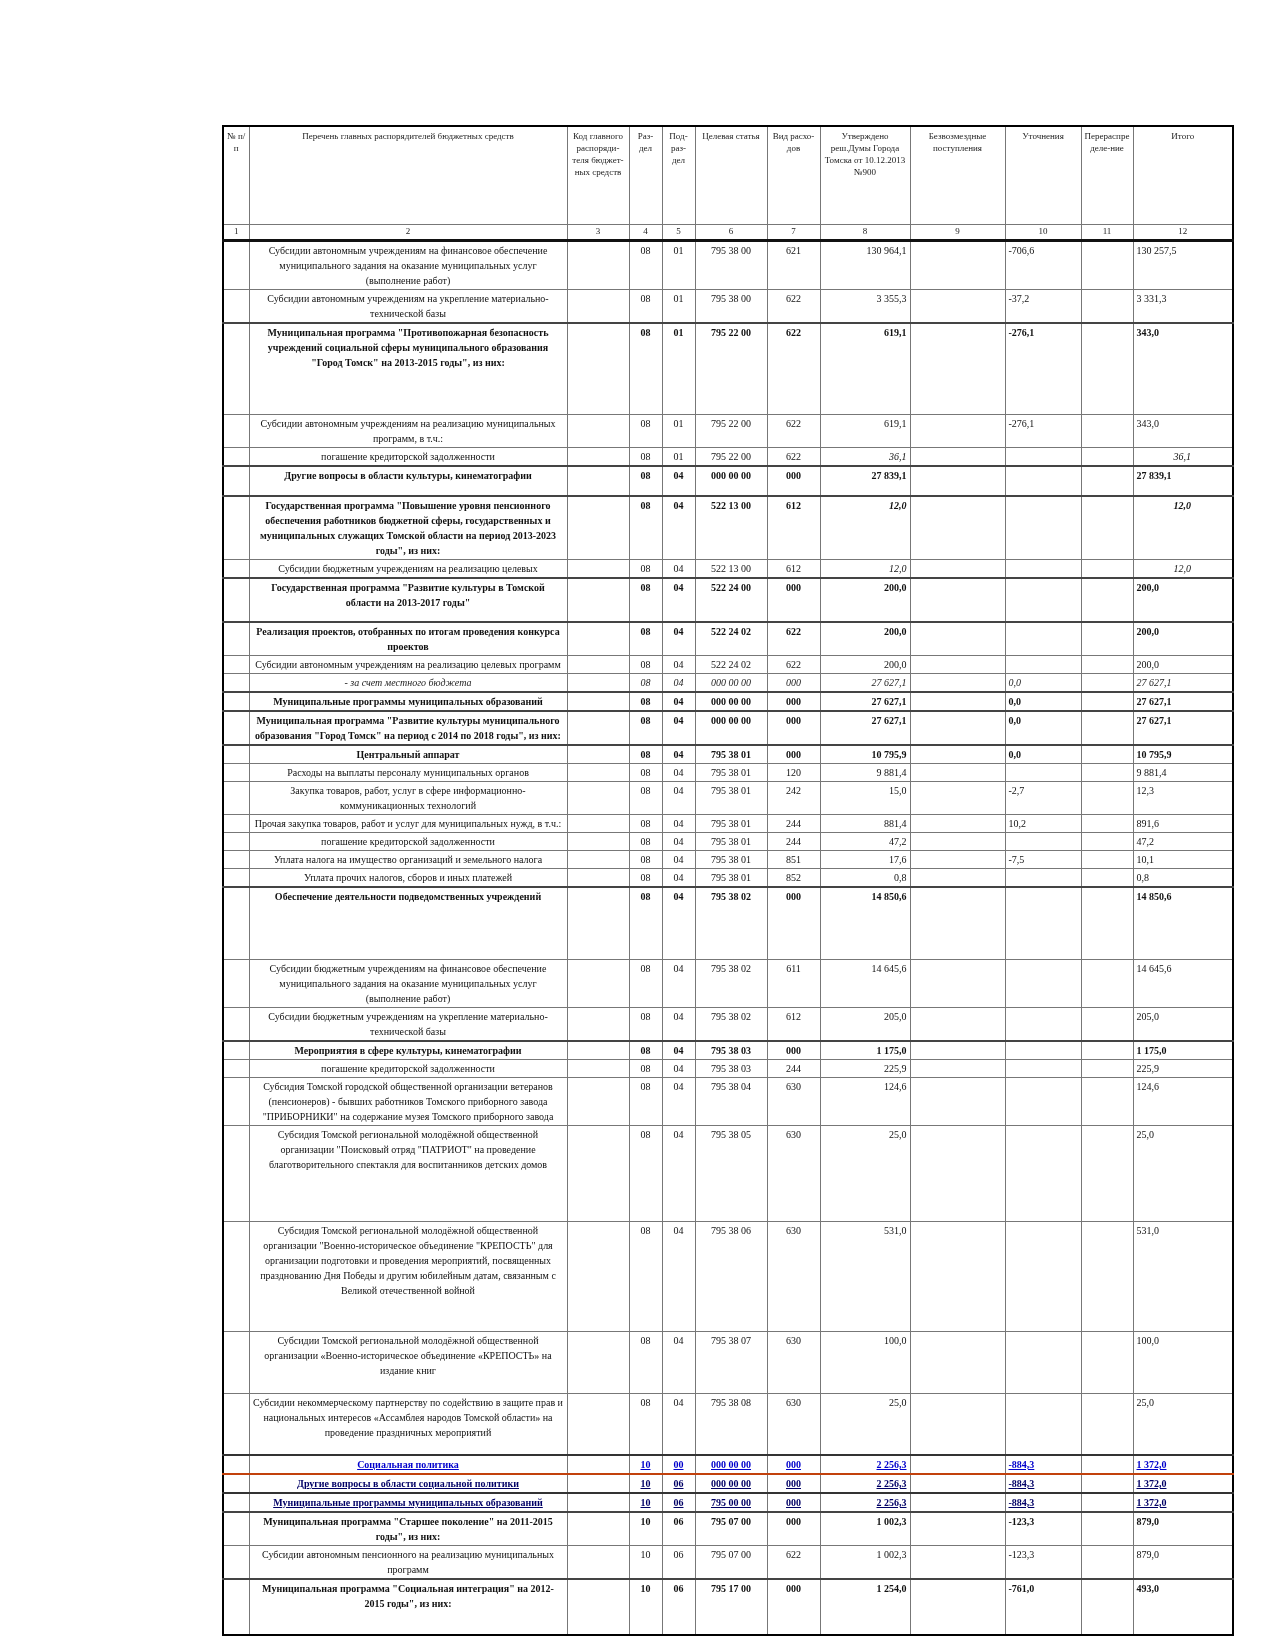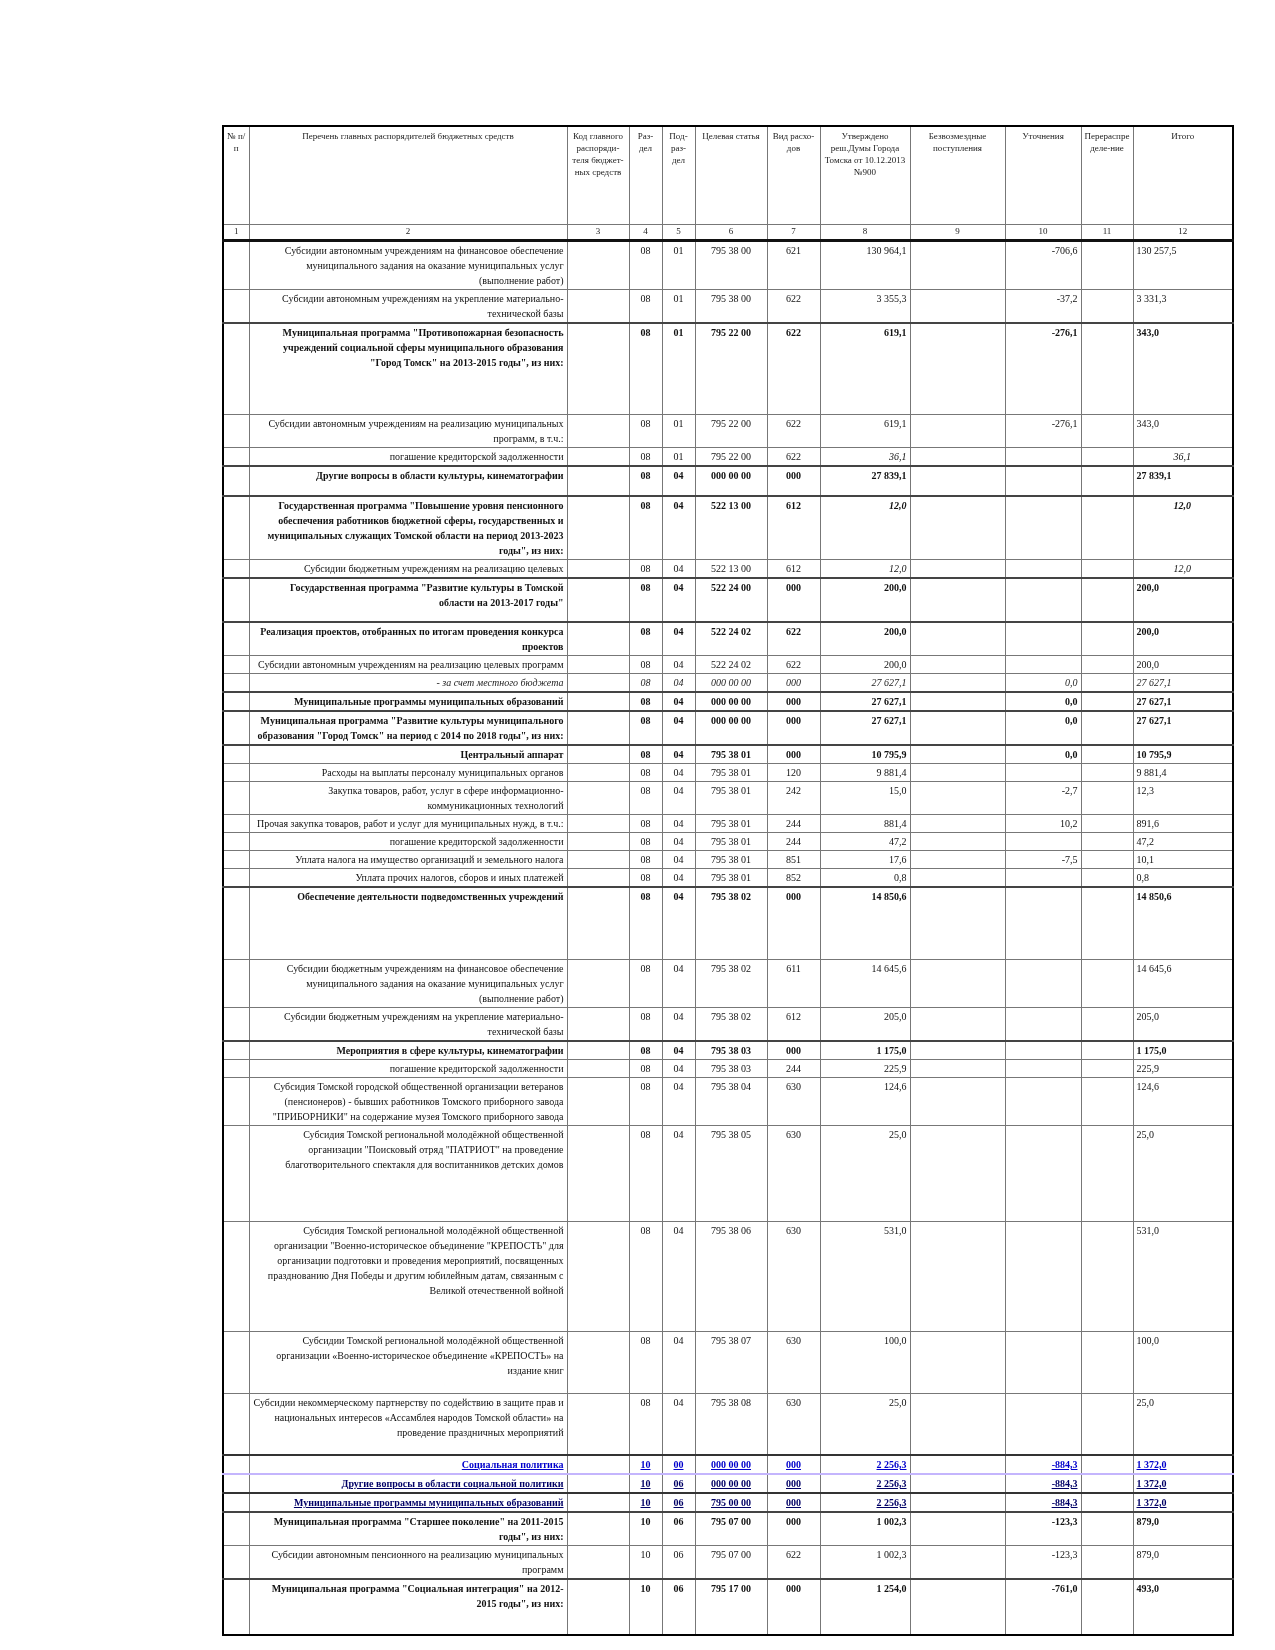--- a/index.html
+++ b/index.html
@@ -18,34 +18,34 @@
         text-align:center;vertical-align:top;height:93px;padding-top:3px;color:#222;}
   thead tr.hnums td{height:13px;text-align:center;font-size:9px;padding:0;
         border-bottom:3px solid #111;color:#222;}
   
   col.c-no{width:26px}col.c-name{width:318px}col.c-code{width:62px}
   col.c-rd{width:33px}col.c-prd{width:33px}col.c-tgt{width:72px}
   col.c-vid{width:53px}col.c-appr{width:90px}col.c-bez{width:95px}
   col.c-ut{width:76px}col.c-red{width:52px}col.c-itog{width:100px}
   
   td.no{text-align:center;padding:1px 1px;}
-  td.name{text-align:right;}
+  td.name{text-align:center;}
   td.code{text-align:center;font-weight:bold;}
   td.ctr{text-align:center;}
   td.appr{text-align:right;padding-right:12px;}
   td.bez{text-align:right;padding-right:6px;}
-  td.ut{text-align:right;padding-right:6px;}
+  td.ut{padding-right:6px;}
   td.redc{text-align:right;padding-right:4px;}
   td.itog{text-align:left;padding-right:3px;}
   
   tr.bold td{font-weight:bold;border-top:2px solid #444;}
   tr.italic td{font-style:italic;color:#222;}
   tr.vi td.appr, tr.vi td.ut, tr.vi td.itog{font-style:italic;padding-left:40px;}
   tr.sec td{color:#0000cc;font-weight:bold;text-decoration:underline;
-        border-top:2px solid #333;border-bottom:2px solid #c4b5fd;}
+        border-top:2px solid #333;border-bottom:2px solid #c2410c;}
   tr.sub td{color:#000066;font-weight:bold;text-decoration:underline;
         border-top:2px solid #333;}
 </style>
 </head>
 <body>
 
 <div class="page">
   <table class="budget">
     <colgroup>
       <col class="c-no">

